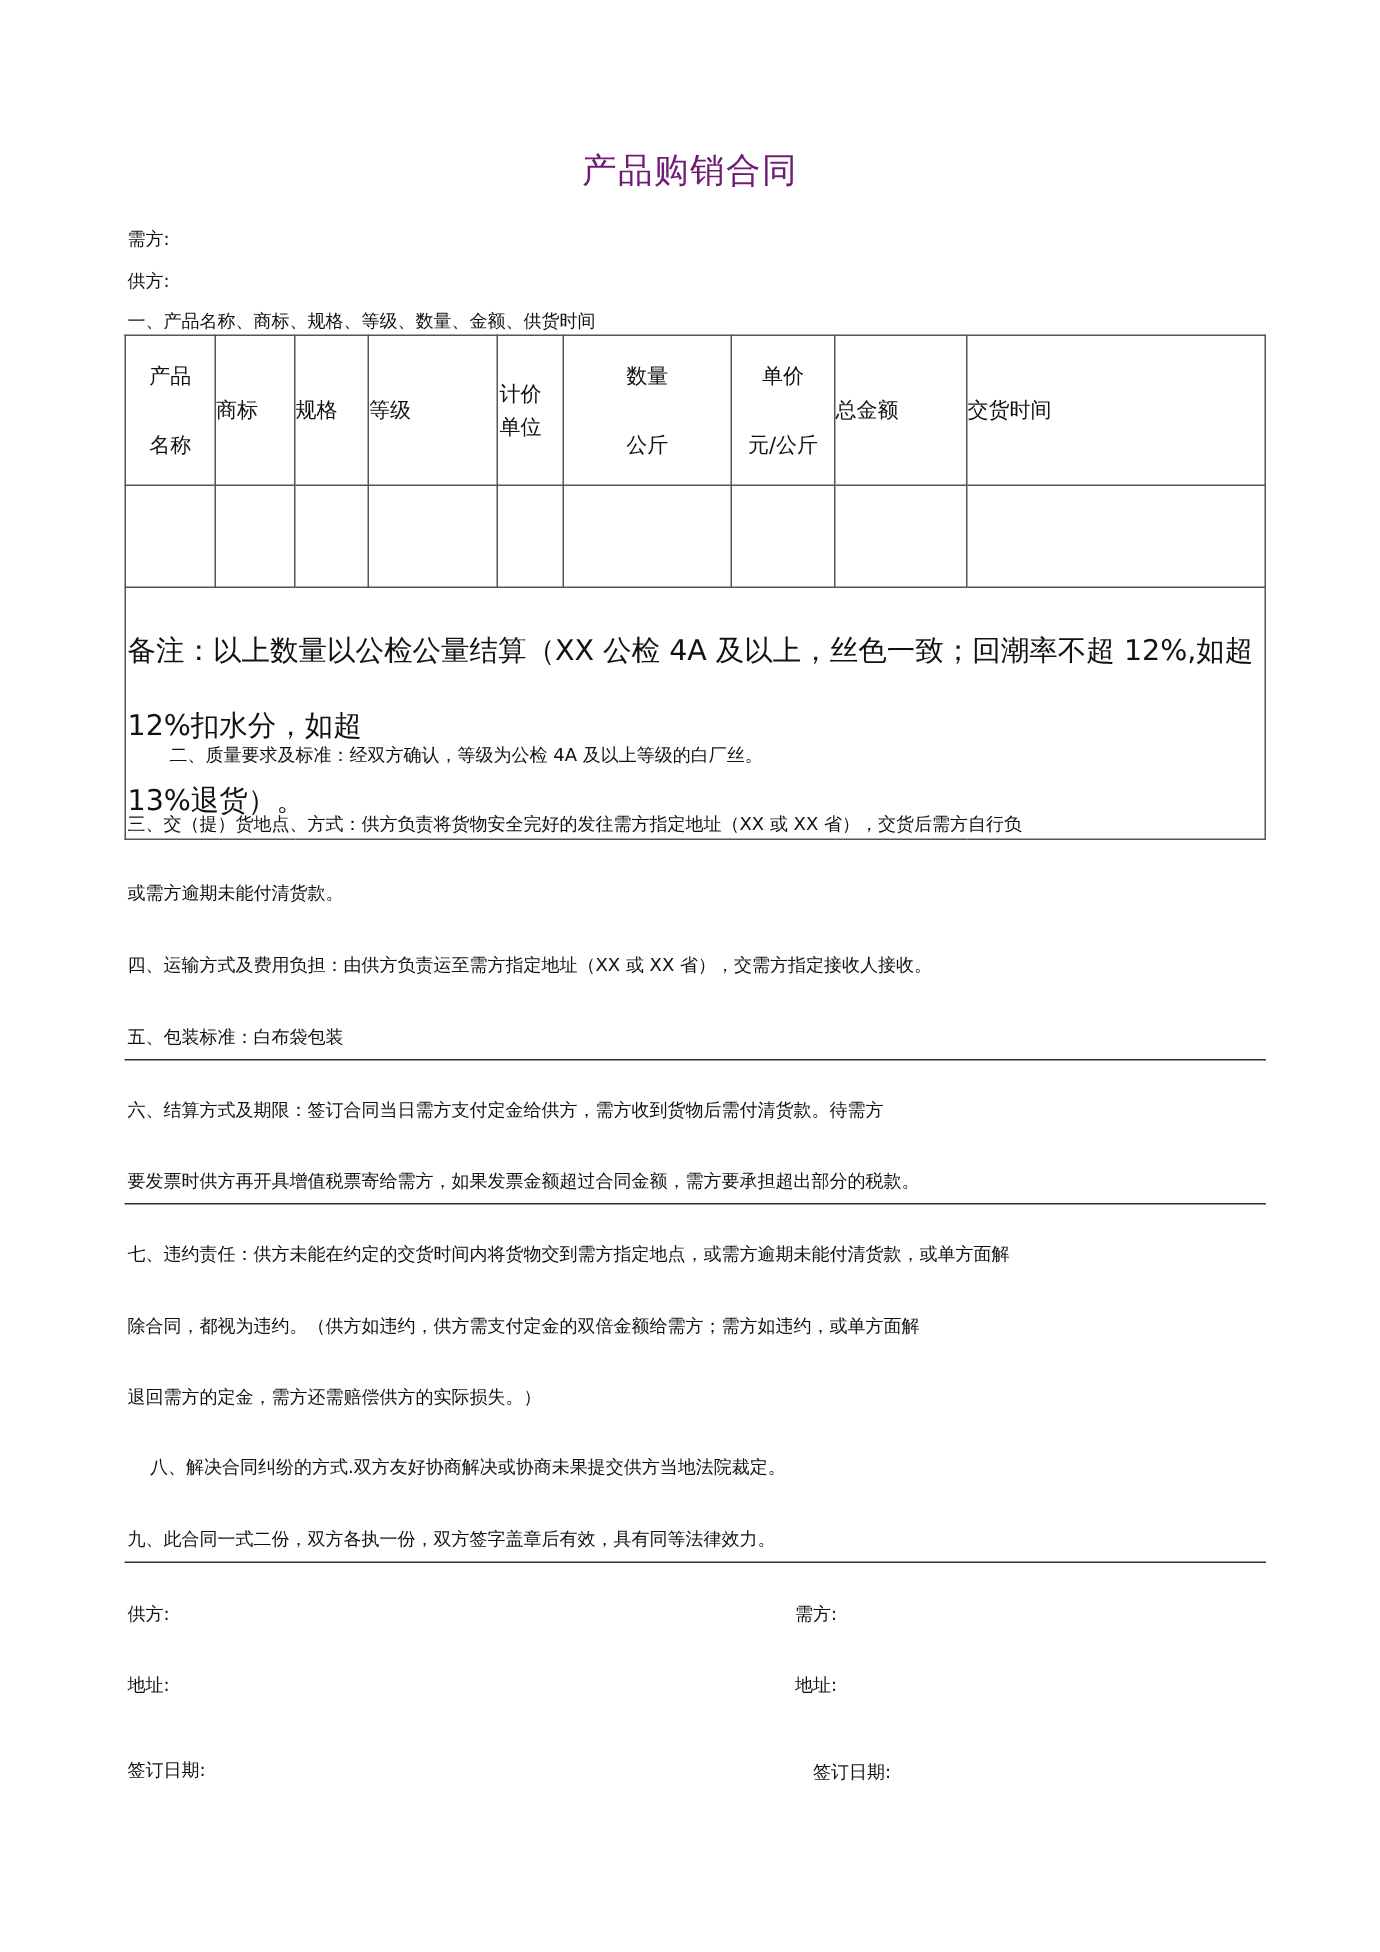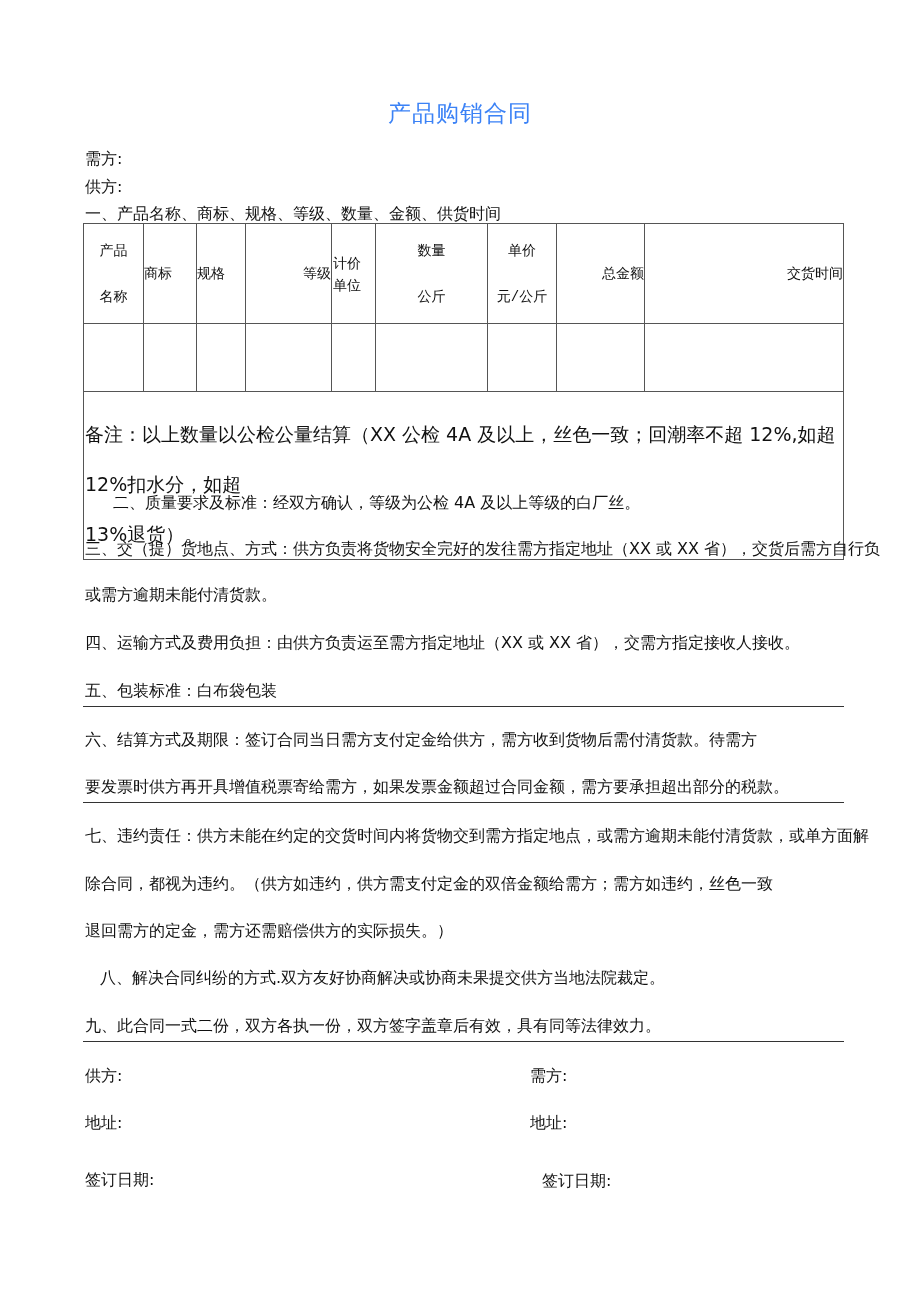--- a/index.html
+++ b/index.html
@@ -1,30 +1,30 @@
 <!DOCTYPE html>
 <html><head>
 <meta charset="utf-8">
 <style>
   html, body { margin: 0; padding: 0; background: #ffffff; }
   body { width: 920px; height: 1301px; position: relative; overflow: hidden;
          font-family: "DejaVu Sans", "Liberation Sans", sans-serif; color: #111; }
   .abs { position: absolute; white-space: nowrap; }
-  .title { left: 0; width: 920px; top: 98px; text-align: center; font-size: 23px; color: #3b82f6;
+  .title { left: 0; width: 920px; top: 98px; text-align: center; font-size: 23px; color: #701a75;
            font-family: "DejaVu Serif", "Liberation Serif", serif; letter-spacing: 1px; }
-  .line { font-size: 16px; line-height: 18px; }
+  .line { font-size: 12px; line-height: 18px; }
   .rule { position: absolute; left: 83px; width: 761px; height: 0; border-top: 1.5px solid #333; }
 
   table.goods { position: absolute; left: 83px; top: 223px; width: 760px; border-collapse: collapse;
                 table-layout: fixed; font-size: 14px; }
   table.goods td { border: 1.5px solid #555; padding: 0; vertical-align: middle; }
   .hdr td { height: 99px; }
   .datarow td { height: 67px; }
   .note td { height: 99px; vertical-align: top; }
-  .c { text-align: right; font-family: Liberation Mono, monospace; }
+  .c { text-align: left; }
   .stack { display: flex; flex-direction: column; justify-content: space-between; align-items: center; height: 64px; }
   .stack2 { display: flex; flex-direction: column; line-height: 22px; padding-left: 1px; }
   .noteText { padding-top: 17px; line-height: 50px; padding-left: 1px; font-size: 19px; }
 </style>
 </head>
 <body>
 
 <div>
 
   <div class="abs title">产品购销合同</div>
@@ -104,21 +104,21 @@
   <div class="abs line" style="left:85px;top:586px;">或需方逾期未能付清货款。</div>
   <div class="abs line" style="left:85px;top:634px;">四、运输方式及费用负担：由供方负责运至需方指定地址（XX 或 XX 省），交需方指定接收人接收。</div>
   <div class="abs line" style="left:85px;top:682px;">五、包装标准：白布袋包装</div>
   <div class="rule" style="top:706px;"></div>
 
   <div class="abs line" style="left:85px;top:731px;">六、结算方式及期限：签订合同当日需方支付定金给供方，需方收到货物后需付清货款。待需方</div>
   <div class="abs line" style="left:85px;top:778px;">要发票时供方再开具增值税票寄给需方，如果发票金额超过合同金额，需方要承担超出部分的税款。</div>
   <div class="rule" style="top:802px;"></div>
 
   <div class="abs line" style="left:85px;top:827px;">七、违约责任：供方未能在约定的交货时间内将货物交到需方指定地点，或需方逾期未能付清货款，或单方面解</div>
-  <div class="abs line" style="left:85px;top:875px;">除合同，都视为违约。（供方如违约，供方需支付定金的双倍金额给需方；需方如违约，丝色一致</div>
+  <div class="abs line" style="left:85px;top:875px;">除合同，都视为违约。（供方如违约，供方需支付定金的双倍金额给需方；需方如违约，或单方面解</div>
   <div class="abs line" style="left:85px;top:922px;">退回需方的定金，需方还需赔偿供方的实际损失。）</div>
 
   <div class="abs line" style="left:100px;top:969px;">八、解决合同纠纷的方式.双方友好协商解决或协商未果提交供方当地法院裁定。</div>
   <div class="abs line" style="left:85px;top:1017px;">九、此合同一式二份，双方各执一份，双方签字盖章后有效，具有同等法律效力。</div>
   <div class="rule" style="top:1041px;"></div>
 
   <div>
     <div class="abs line" style="left:85px;top:1067px;">供方:</div>
     <div class="abs line" style="left:85px;top:1114px;">地址:</div>
     <div class="abs line" style="left:85px;top:1171px;">签订日期:</div>

